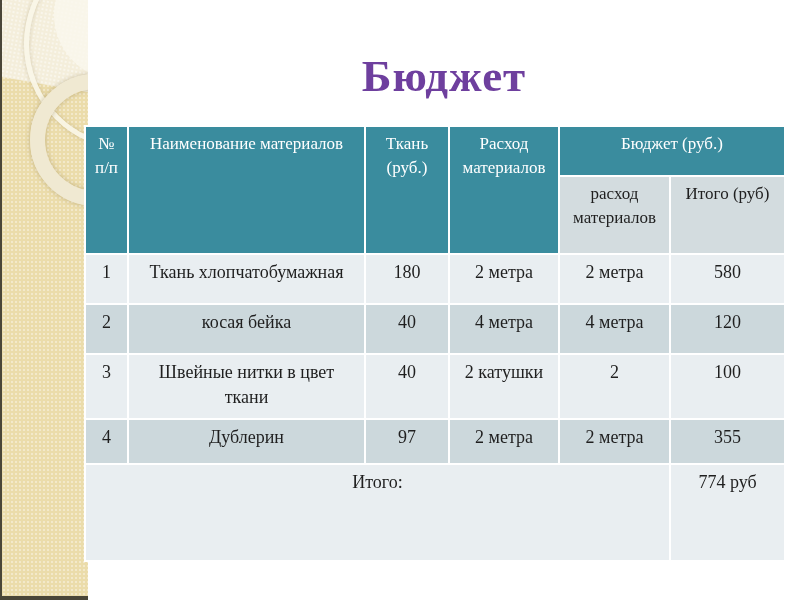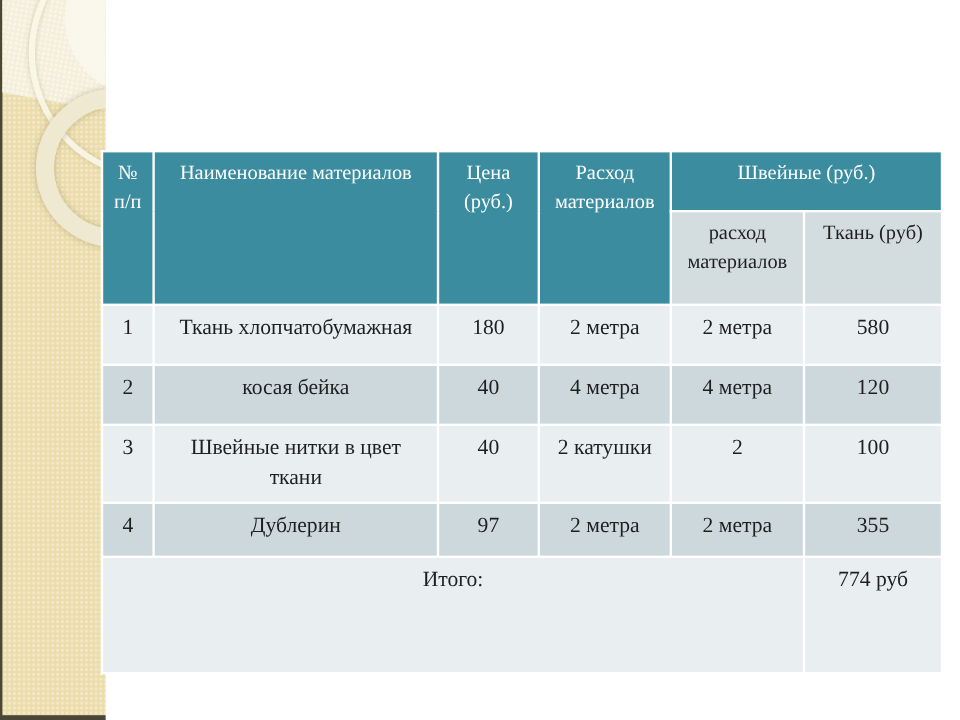--- a/index.html
+++ b/index.html
@@ -73,41 +73,42 @@
 
 <div class="slide">
 
   <div class="sidebar">
     <div class="sidebar-topband"></div>
     <div class="circle-fill"></div>
     <div class="circle-thin"></div>
     <div class="circle-ring"></div>
   </div>
 
+  <div class="title">Бюджет</div>
 
   <table class="budget-table">
     <colgroup>
       <col style="width:43px">
         <col style="width:237px">
         <col style="width:84px">
       <col style="width:110px">
         <col style="width:111px">
         <col style="width:115px">
     </colgroup>
     <thead>
       <tr class="h1">
         <th class="hdr" rowspan="2">№ п/п</th>
         <th class="hdr" rowspan="2">Наименование материалов</th>
-        <th class="hdr" rowspan="2">Цена (руб.)</th>
+        <th class="hdr" rowspan="2">Ткань (руб.)</th>
         <th class="hdr" rowspan="2">Расход материалов</th>
-        <th class="hdr" colspan="2">Швейные (руб.)</th>
+        <th class="hdr" colspan="2">Бюджет (руб.)</th>
       </tr>
       <tr class="h2">
         <th class="subhdr">расход материалов</th>
-        <th class="subhdr">Ткань (руб)</th>
+        <th class="subhdr">Итого (руб)</th>
       </tr>
     </thead>
     <tbody>
       <tr class="r1 row-light">
         <td>1</td>
         <td class="cell-name">Ткань  хлопчатобумажная</td>
         <td>180</td>
         <td>2 метра</td>
         <td>2 метра</td>
         <td>580</td>

